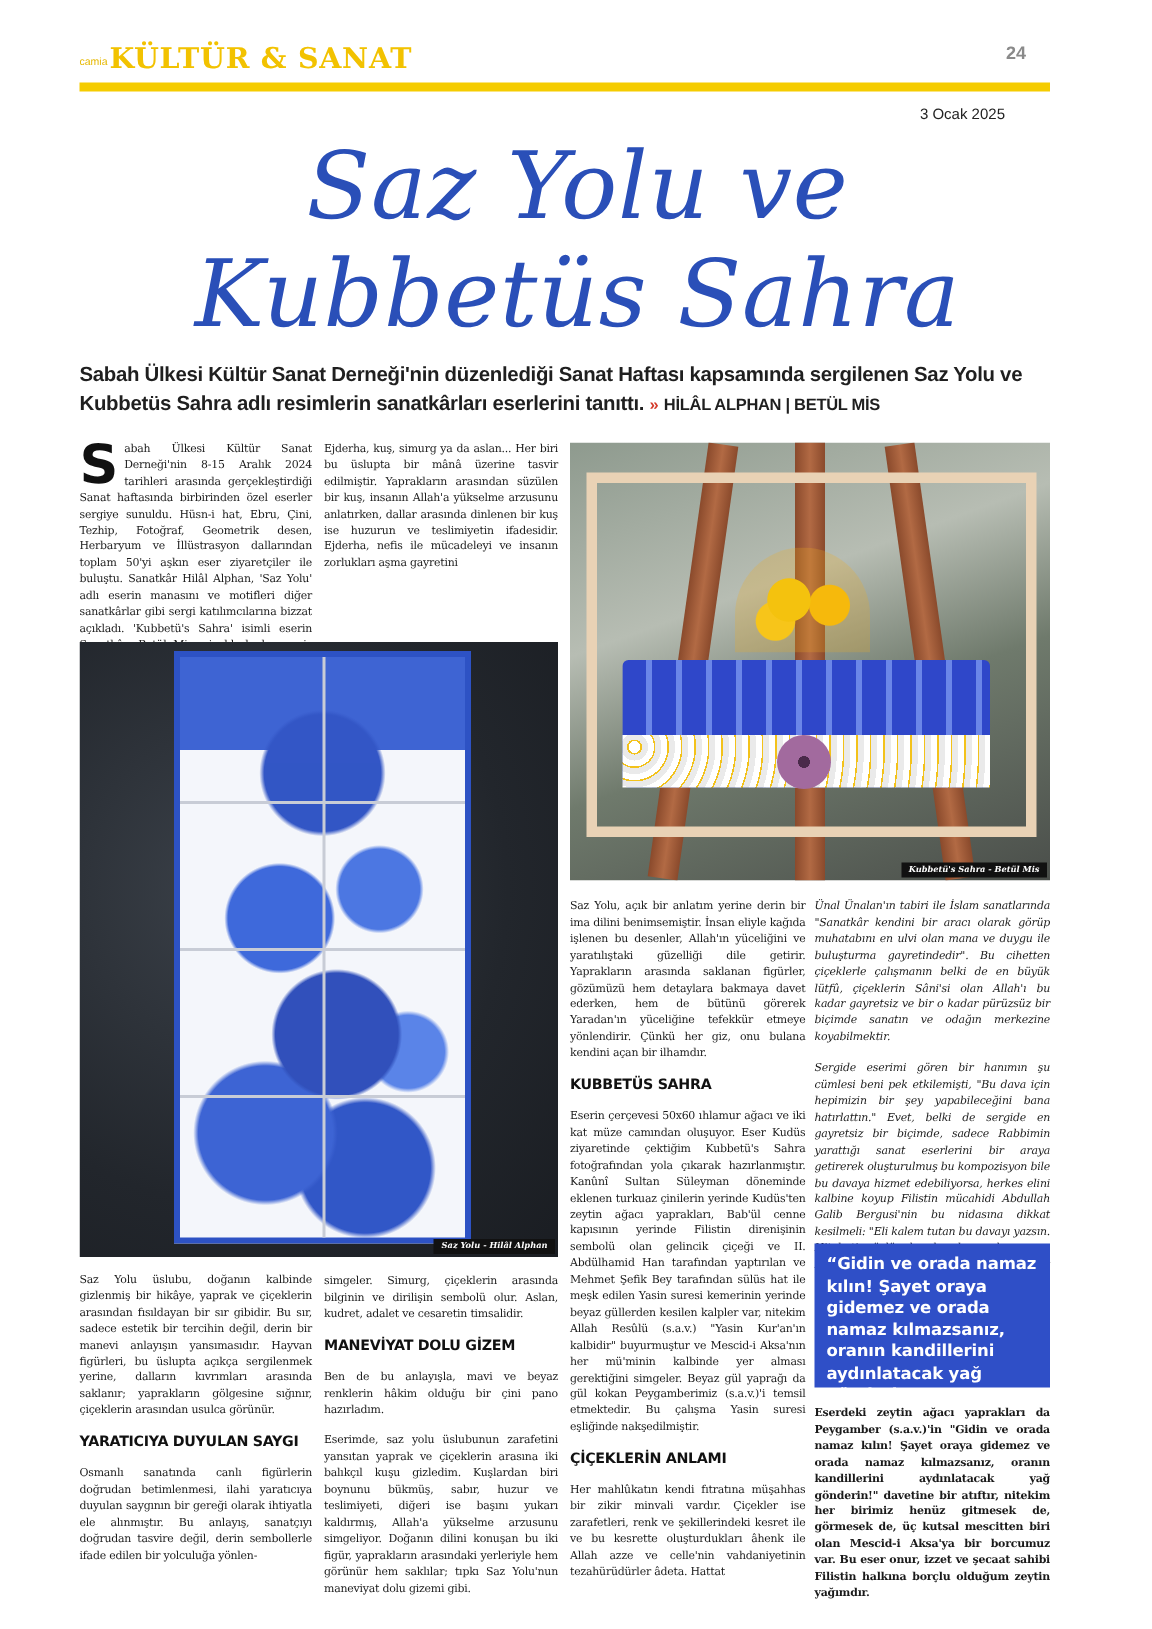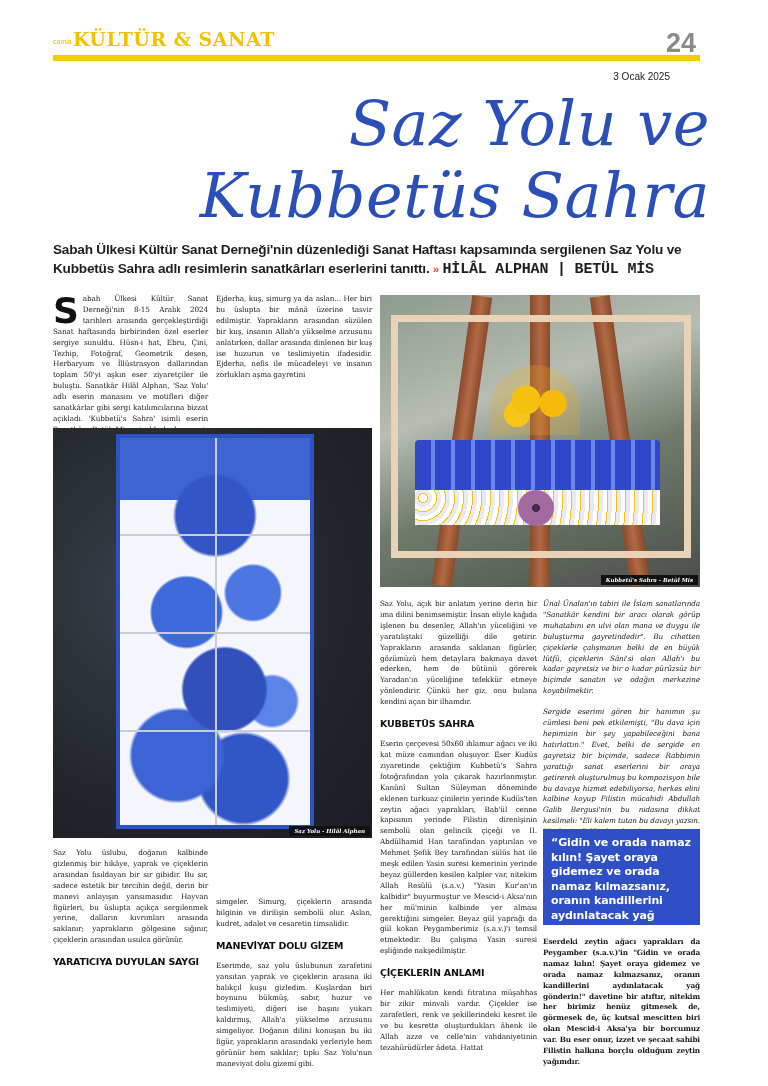--- a/index.html
+++ b/index.html
@@ -3,28 +3,28 @@
 <meta charset="utf-8">
 <style>
   * { box-sizing: border-box; margin: 0; padding: 0; }
   html, body { width: 768px; height: 1086px; background: #ffffff; overflow: hidden; }
   body { position: relative; font-family: "DejaVu Serif", serif; color: #1a1a1a; }
 
   .header { position: absolute; left: 53px; top: 28px; width: 647px; height: 26px; }
   .header .brand { position: absolute; left: 0; top: 10px; font-family: "Liberation Sans", sans-serif; font-size: 7px; color: #e6b800; }
   .header .section { position: absolute; left: 20px; top: 0; font-family: "DejaVu Serif", serif; font-weight: bold; font-size: 19px; color: #f2c200; letter-spacing: 0.5px; text-align: center; }
   .header .date { position: absolute; right: 30px; top: 7px; font-family: "Liberation Sans", sans-serif; font-size: 10px; color: #222; margin-top: 36px; }
-  .header .pageno { position: absolute; right: 4px; top: 0; font-family: "Liberation Sans", sans-serif; font-weight: bold; font-size: 27px; color: #8a8a8a; }
+  .header .pageno { position: absolute; right: 16px; top: 0; font-family: "Liberation Sans", sans-serif; font-weight: bold; font-size: 12px; color: #8a8a8a; }
   .rule { position: absolute; left: 53px; top: 55px; width: 647px; height: 6px; background: #f5cc00; }
 
-  .title { position: absolute; left: 60px; top: 88px; width: 650px; text-align: right; font-family: "DejaVu Serif", serif; font-style: italic; font-size: 62px; line-height: 72px; color: #2a4fb8; letter-spacing: 0.5px; }
+  .title { position: absolute; left: 60px; top: 88px; width: 650px; text-align: center; font-family: "DejaVu Serif", serif; font-style: italic; font-size: 62px; line-height: 72px; color: #2a4fb8; letter-spacing: 0.5px; }
 
   .lede { position: absolute; left: 53px; top: 240px; width: 650px; font-family: "Liberation Sans", sans-serif; font-size: 13.6px; line-height: 19px; color: #1f1f1f; font-weight: bold; letter-spacing: -0.2px; }
   .lede .arrow { color: #d43a2a; font-size: 11px; }
-  .lede .byline { font-size: 15px; text-transform: uppercase; font-weight: bold; font-family: Liberation Mono, monospace; }
+  .lede .byline { font-size: 11px; text-transform: uppercase; font-weight: bold; }
 
   .col { position: absolute; font-family: "DejaVu Serif", serif; font-size: 7.3px; line-height: 10.9px; text-align: justify; color: #1a1a1a; letter-spacing: -0.15px; }
   .col p { margin-bottom: 10px; hyphens: auto; }
   .col h3 { font-family: "DejaVu Sans", sans-serif; font-weight: bold; font-size: 9.5px; line-height: 12px; margin: 2px 0 9px 0; color: #111; letter-spacing: -0.2px; }
 
   .dropcap { float: left; font-family: "DejaVu Sans", sans-serif; font-weight: bold; font-size: 36px; line-height: 30px; margin: 2px 4px 0 0; color: #111; }
 
   .photo { position: absolute; overflow: hidden; }
   .caption { position: absolute; right: 2px; bottom: 2px; background: #111; color: #fff; font-family: "DejaVu Serif", serif; font-style: italic; font-weight: bold; font-size: 5.5px; padding: 2px 5px; }
 
@@ -95,25 +95,27 @@
     <div class="tile-grid-h" style="left:0; right:0; top:194px; height:2px;"></div>
     <div class="tile-grid-h" style="left:0; right:0; top:292px; height:2px;"></div>
     <div class="tile-grid-v" style="top:0; bottom:0; left:95px; width:2px;"></div>
   </div>
   <div class="caption">Saz Yolu - Hilâl Alphan</div>
 </div>
 
 <div class="col" style="left:53px; top:848px; width:155px;">
   <p>Saz Yolu üslubu, doğanın kalbinde gizlenmiş bir hikâye, yaprak ve çiçeklerin arasından fısıldayan bir sır gibidir. Bu sır, sadece estetik bir tercihin değil, derin bir manevi anlayışın yansımasıdır. Hayvan figürleri, bu üslupta açıkça sergilenmek yerine, dalların kıvrımları arasında saklanır; yaprakların gölgesine sığınır, çiçeklerin arasından usulca görünür.</p>
   <h3>YARATICIYA DUYULAN SAYGI</h3>
+  <p>Osmanlı sanatında canlı figürlerin doğrudan betimlenmesi, ilahi yaratıcıya duyulan saygının bir gereği olarak ihtiyatla ele alınmıştır. Bu anlayış, sanatçıyı doğrudan tasvire değil, derin sembollerle ifade edilen bir yolculuğa yönlen-</p>
 </div>
 
-<div class="col" style="left:216px; top:849px; width:156px;margin-top:48px;">
+<div class="col" style="left:216px; top:849px; width:156px;">
   <p>simgeler. Simurg, çiçeklerin arasında bilginin ve dirilişin sembolü olur. Aslan, kudret, adalet ve cesaretin timsalidir.</p>
   <h3>MANEVİYAT DOLU GİZEM</h3>
+  <p>Ben de bu anlayışla, mavi ve beyaz renklerin hâkim olduğu bir çini pano hazırladım.</p>
   <p>Eserimde, saz yolu üslubunun zarafetini yansıtan yaprak ve çiçeklerin arasına iki balıkçıl kuşu gizledim. Kuşlardan biri boynunu bükmüş, sabır, huzur ve teslimiyeti, diğeri ise başını yukarı kaldırmış, Allah'a yükselme arzusunu simgeliyor. Doğanın dilini konuşan bu iki figür, yaprakların arasındaki yerleriyle hem görünür hem saklılar; tıpkı Saz Yolu'nun maneviyat dolu gizemi gibi.</p>
 </div>
 
 <div class="photo" style="left:380px; top:295px; width:320px; height:292px;">
   <div class="flower-bg"></div>
   <div class="easel-leg" style="left:72px; top:0; width:20px; height:292px; transform:rotate(8deg);"></div>
   <div class="easel-leg" style="left:150px; top:0; width:20px; height:292px;"></div>
   <div class="easel-leg" style="left:230px; top:0; width:20px; height:292px; transform:rotate(-8deg);"></div>
   <div class="frame"></div>
   <div class="dome"></div>

